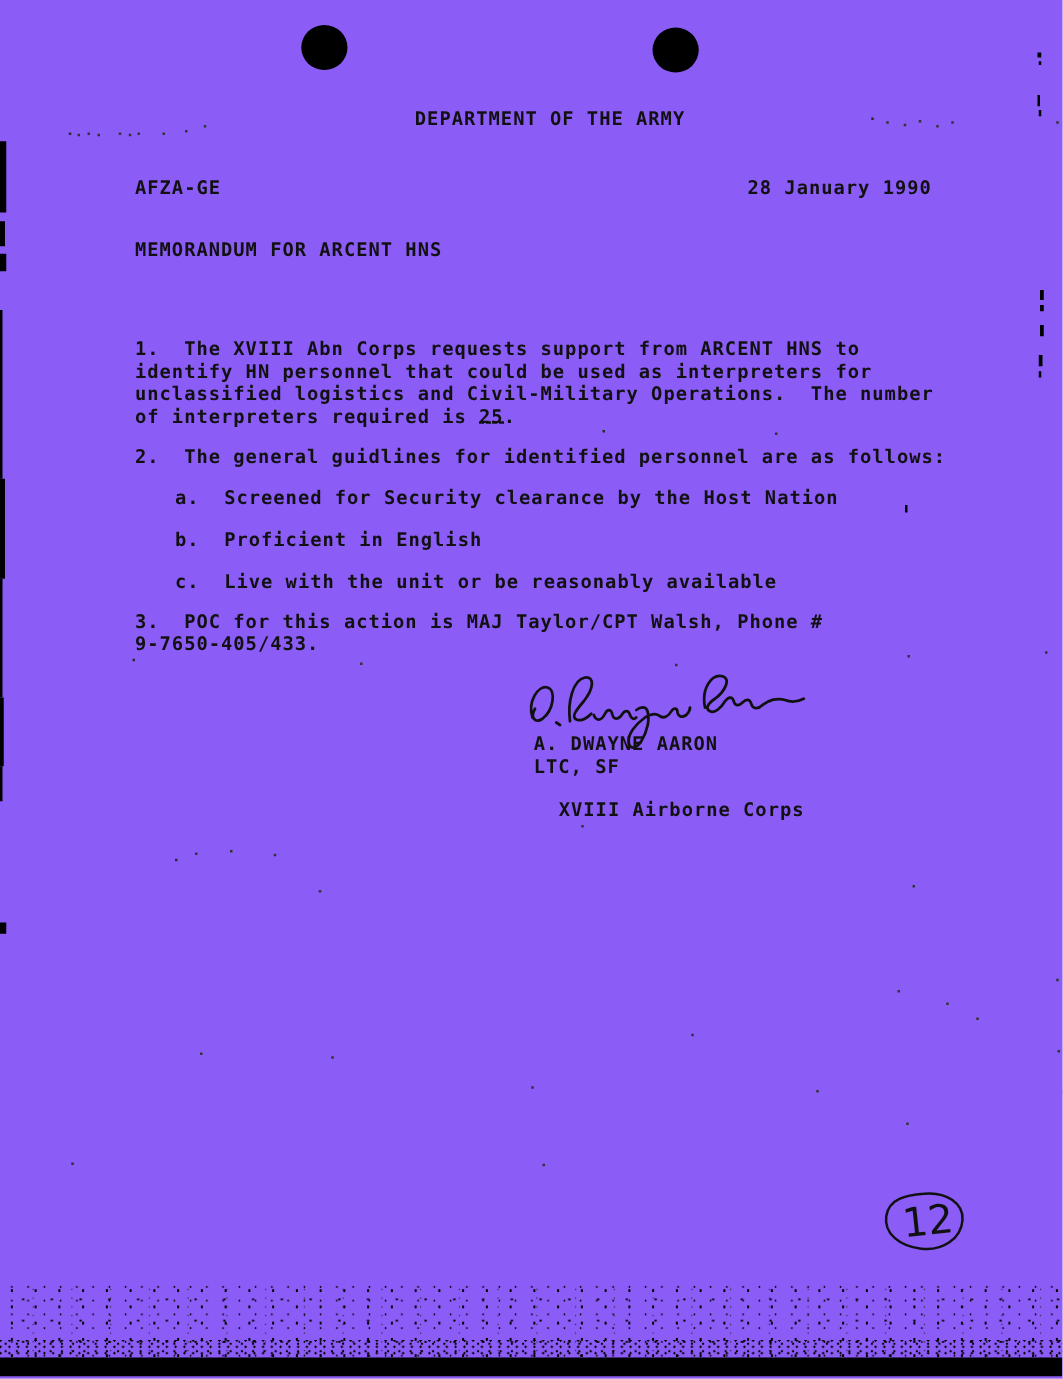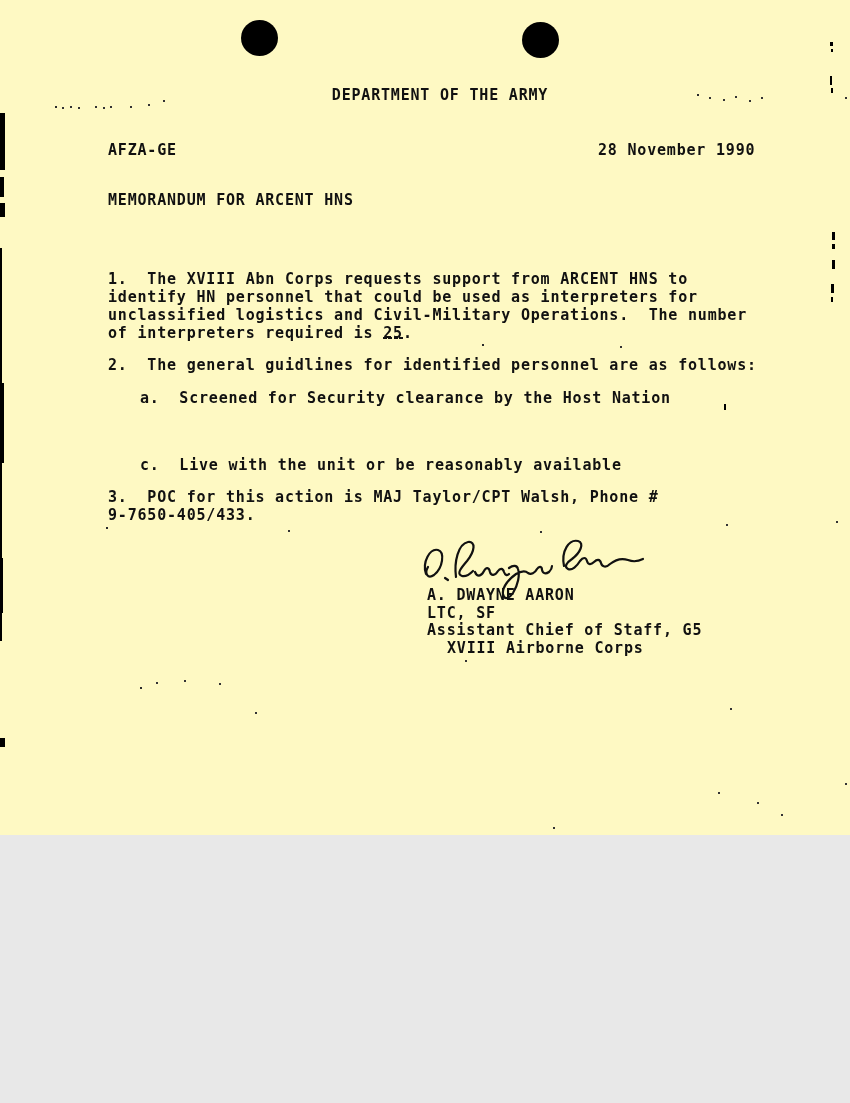--- a/index.html
+++ b/index.html
@@ -1,17 +1,17 @@
 <!DOCTYPE html>
 <html><head>
 <meta charset="utf-8">
 <style>
   html,body{margin:0;padding:0;background:#e8e8e8;}
   .page{
-    position:relative;width:850px;height:835px;background:#fef9c3;
+    position:relative;width:850px;height:1103px;background:#8b5cf6;
     overflow:hidden;font-family:"DejaVu Sans Mono", monospace;
     font-weight:700;color:#111;margin:0 auto;
   }
   .t{position:absolute;white-space:pre;font-size:15px;letter-spacing:0.8px;line-height:18px;}
   .header-block{left:150px;width:580px;top:53px;text-align:center;line-height:16.8px;}
   .punch{position:absolute;width:37px;height:36px;background:#000;border-radius:50%;}
   .mark{position:absolute;background:#000;}
   .speck{position:absolute;width:2px;height:2px;background:#2a2a2a;}
   .underline-25{
     position:absolute;left:383px;top:337px;width:21px;height:2px;
@@ -47,49 +47,49 @@
 <div class="page">
 
   <div class="punch" style="left:241px;top:20px;"></div>
   <div class="punch" style="left:522px;top:22px;"></div>
 
   <div class="t header-block">
     <div>DEPARTMENT OF THE ARMY</div>
   </div>
 
   <div class="t" style="left:108px;top:141px;">AFZA-GE</div>
-  <div class="t" style="left:598px;top:141px;">28 November 1990</div>
+  <div class="t" style="left:598px;top:141px;">28 January 1990</div>
 
   <div class="t" style="left:108px;top:191px;text-align:right;">MEMORANDUM FOR ARCENT HNS</div>
 
   <div class="t" style="left:108px;top:270px;">1.  The XVIII Abn Corps requests support from ARCENT HNS to
 identify HN personnel that could be used as interpreters for
 unclassified logistics and Civil-Military Operations.  The number
 of interpreters required is 25.</div>
   <div class="underline-25"></div>
 
   <div class="t" style="left:108px;top:356px;">2.  The general guidlines for identified personnel are as follows:</div>
   <div class="t" style="left:140px;top:389px;">a.  Screened for Security clearance by the Host Nation</div>
+  <div class="t" style="left:140px;top:423px;">b.  Proficient in English</div>
   <div class="t" style="left:140px;top:456px;">c.  Live with the unit or be reasonably available</div>
 
   <div class="t" style="left:108px;top:488px;">3.  POC for this action is MAJ Taylor/CPT Walsh, Phone #
 9-7650-405/433.</div>
 
   <svg style="left:418px;top:536px;" width="228" height="78" viewBox="0 0 228 78">
     <path class="sig-stroke" d="M 8 38 C 4 26 12 12 20 14 C 27 16 25 32 16 39 C 10 43 6 38 10 31"></path>
     <path class="sig-stroke" d="M 27 42 l 3 2"></path>
     <path class="sig-stroke" d="M 38 41 C 36 26 40 8 50 6 C 58 5 57 15 49 25 C 43 32 38 38 44 40 C 48 41 52 38 55 35"></path>
     <path class="sig-stroke" d="M 57 36 c 2 5 6 5 9 -1 c 2 -4 5 -4 6 1 c 1 4 5 4 8 -1 c 2 -3 5 -3 6 1 c 1 3 3 4 5 2"></path>
     <path class="sig-stroke" d="M 91 32 c 4 -3 8 -3 9 1 c 2 6 0 16 -5 24 c -4 6 -9 7 -10 1 c -1 -7 6 -15 13 -20 c 5 -3 9 -4 12 -1 c 3 2 7 0 9 -4 c 2 -3 5 -3 5 1 c 1 4 4 4 7 2 c 2 -2 3 -4 3 -6"></path>
     <path class="sig-stroke" d="M 146 30 C 143 15 151 3 160 5 C 167 7 162 17 154 23 C 148 27 146 31 150 33 C 154 35 159 30 162 25 c 3 -4 6 -4 7 0 c 1 4 4 4 7 1 c 3 -3 6 -3 7 1 c 1 4 5 5 9 1 c 5 -4 12 -6 18 -4 c 5 2 11 1 15 -1"></path>
   </svg>
 
   <div class="t" style="left:427px;top:586px;">A. DWAYNE AARON</div>
   <div class="t" style="left:427px;top:604px;">LTC, SF</div>
-  <div class="t" style="left:427px;top:621px;">Assistant Chief of Staff, G5</div>
   <div class="t" style="left:447px;top:639px;">XVIII Airborne Corps</div>
 
   <svg style="left:700px;top:948px;" width="84" height="60" viewBox="0 0 84 60">
     <path class="circ-stroke" d="M 39 7 C 57 5 71 15 70 28 C 69 43 54 53 37 51 C 20 49 7 39 9 25 C 11 11 25 8 39 7"></path>
     <text class="pg-num" x="22" y="40" transform="rotate(-6 39 29)">12</text>
   </svg>
 
   <div class="mark" style="left:0;top:113px;width:5px;height:57px;"></div>
   <div class="mark" style="left:0;top:177px;width:4px;height:20px;"></div>
   <div class="mark" style="left:0;top:203px;width:5px;height:14px;"></div>

